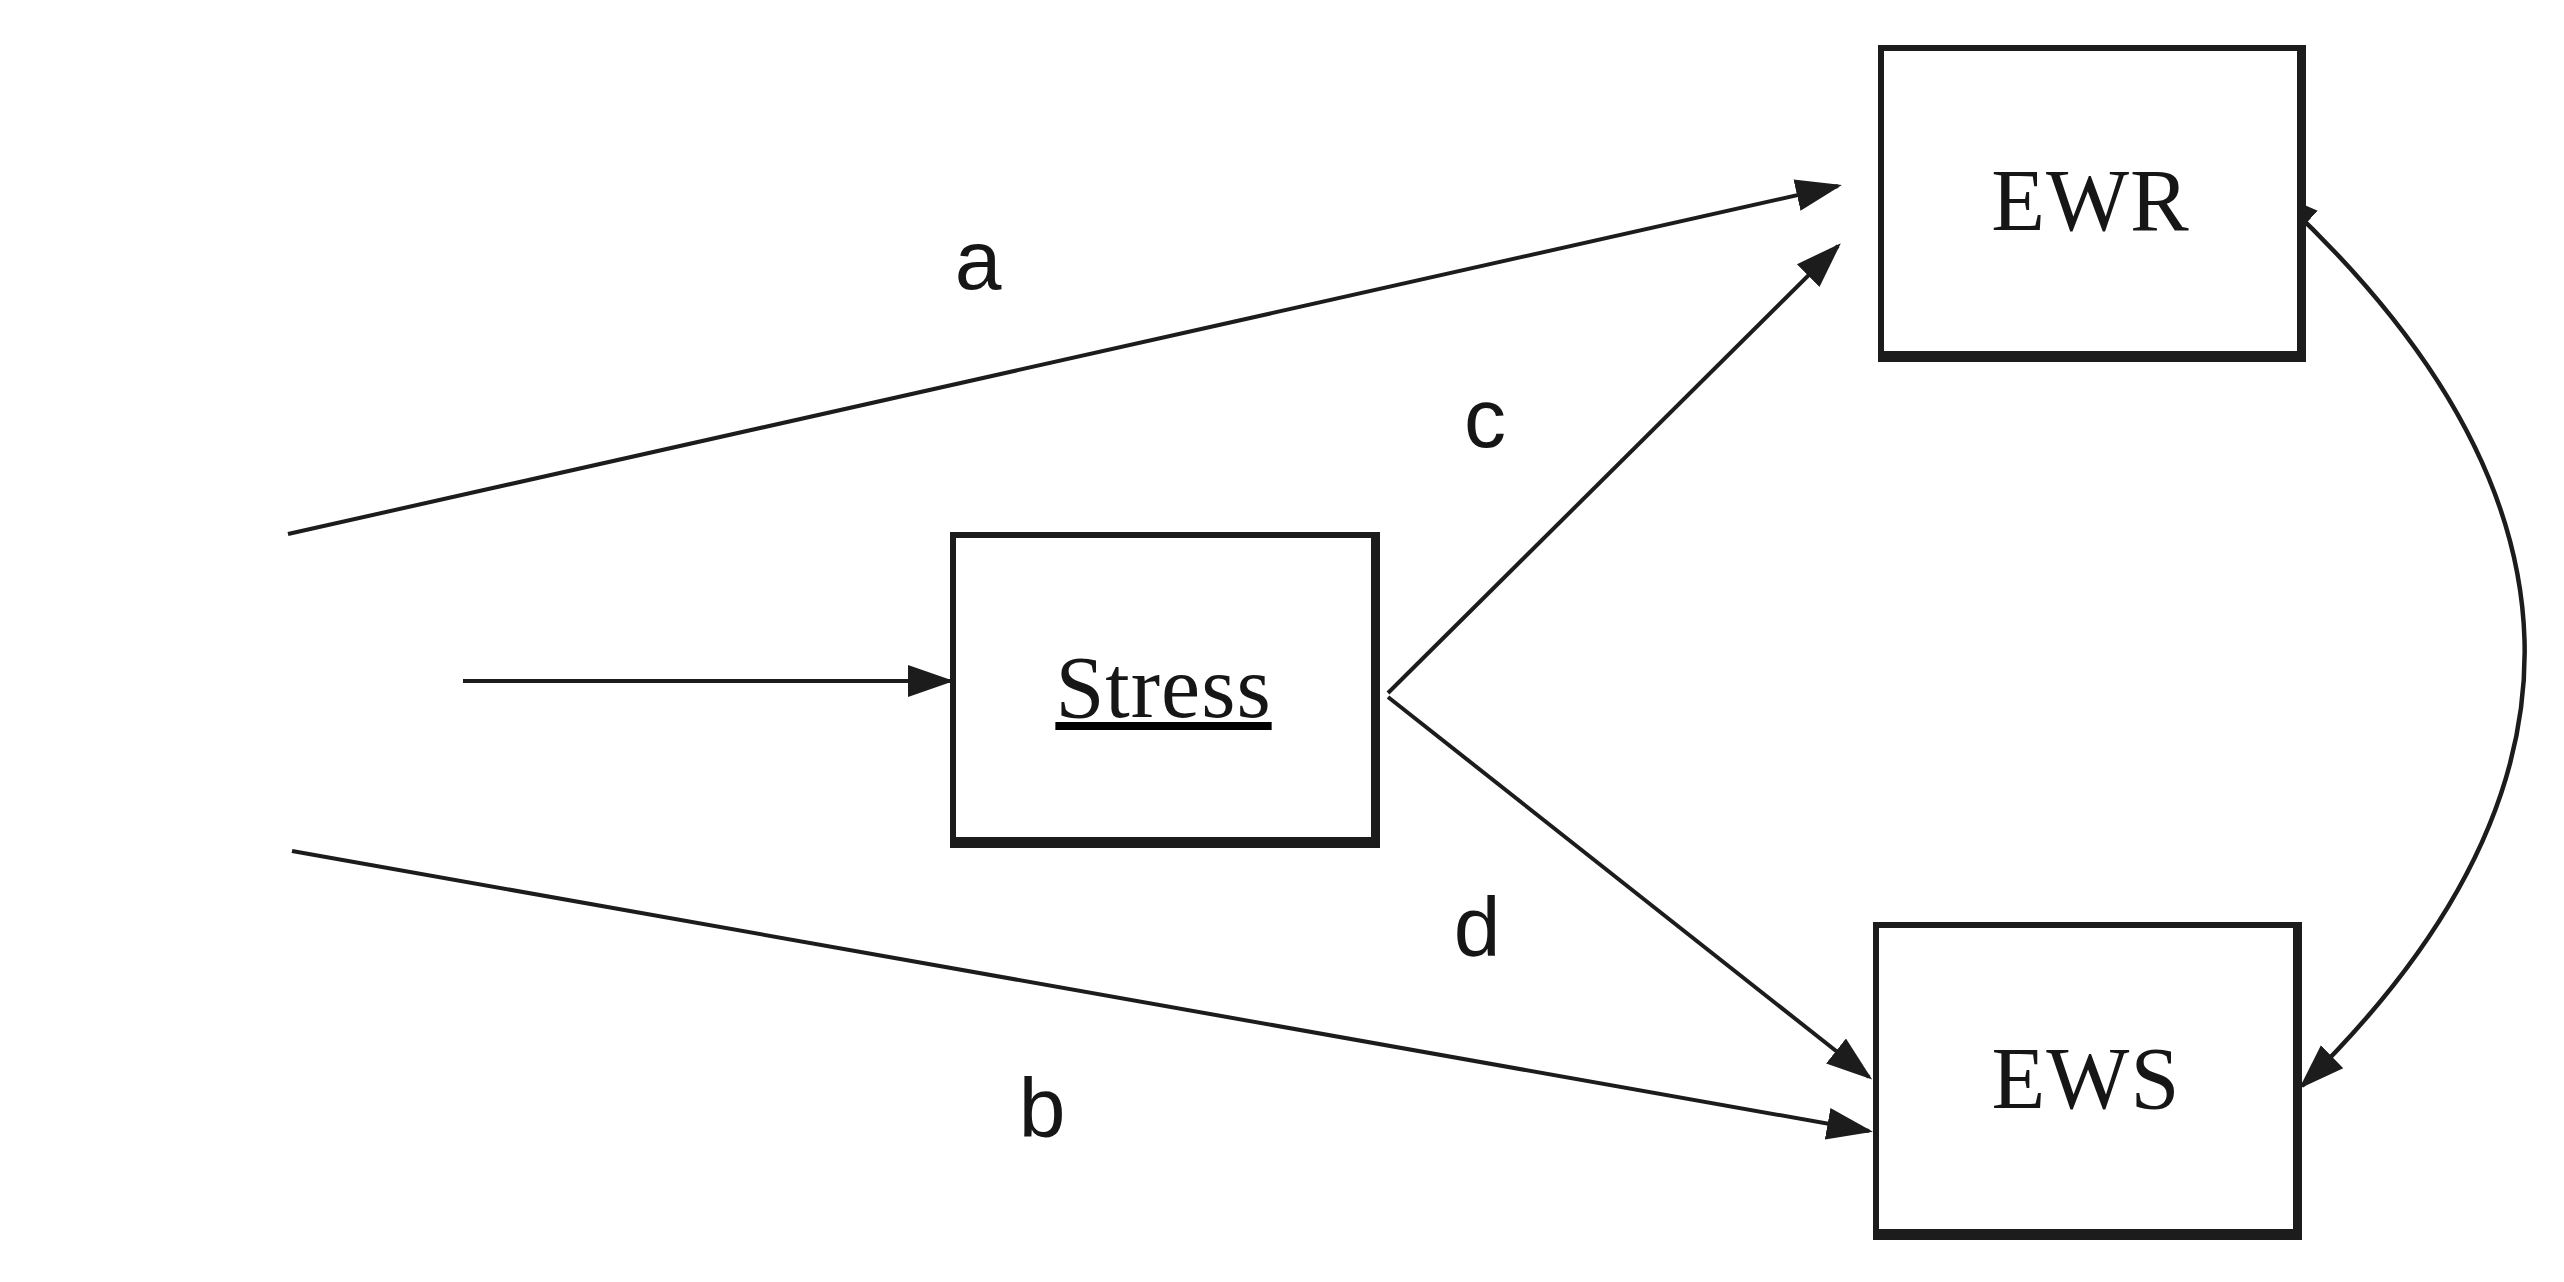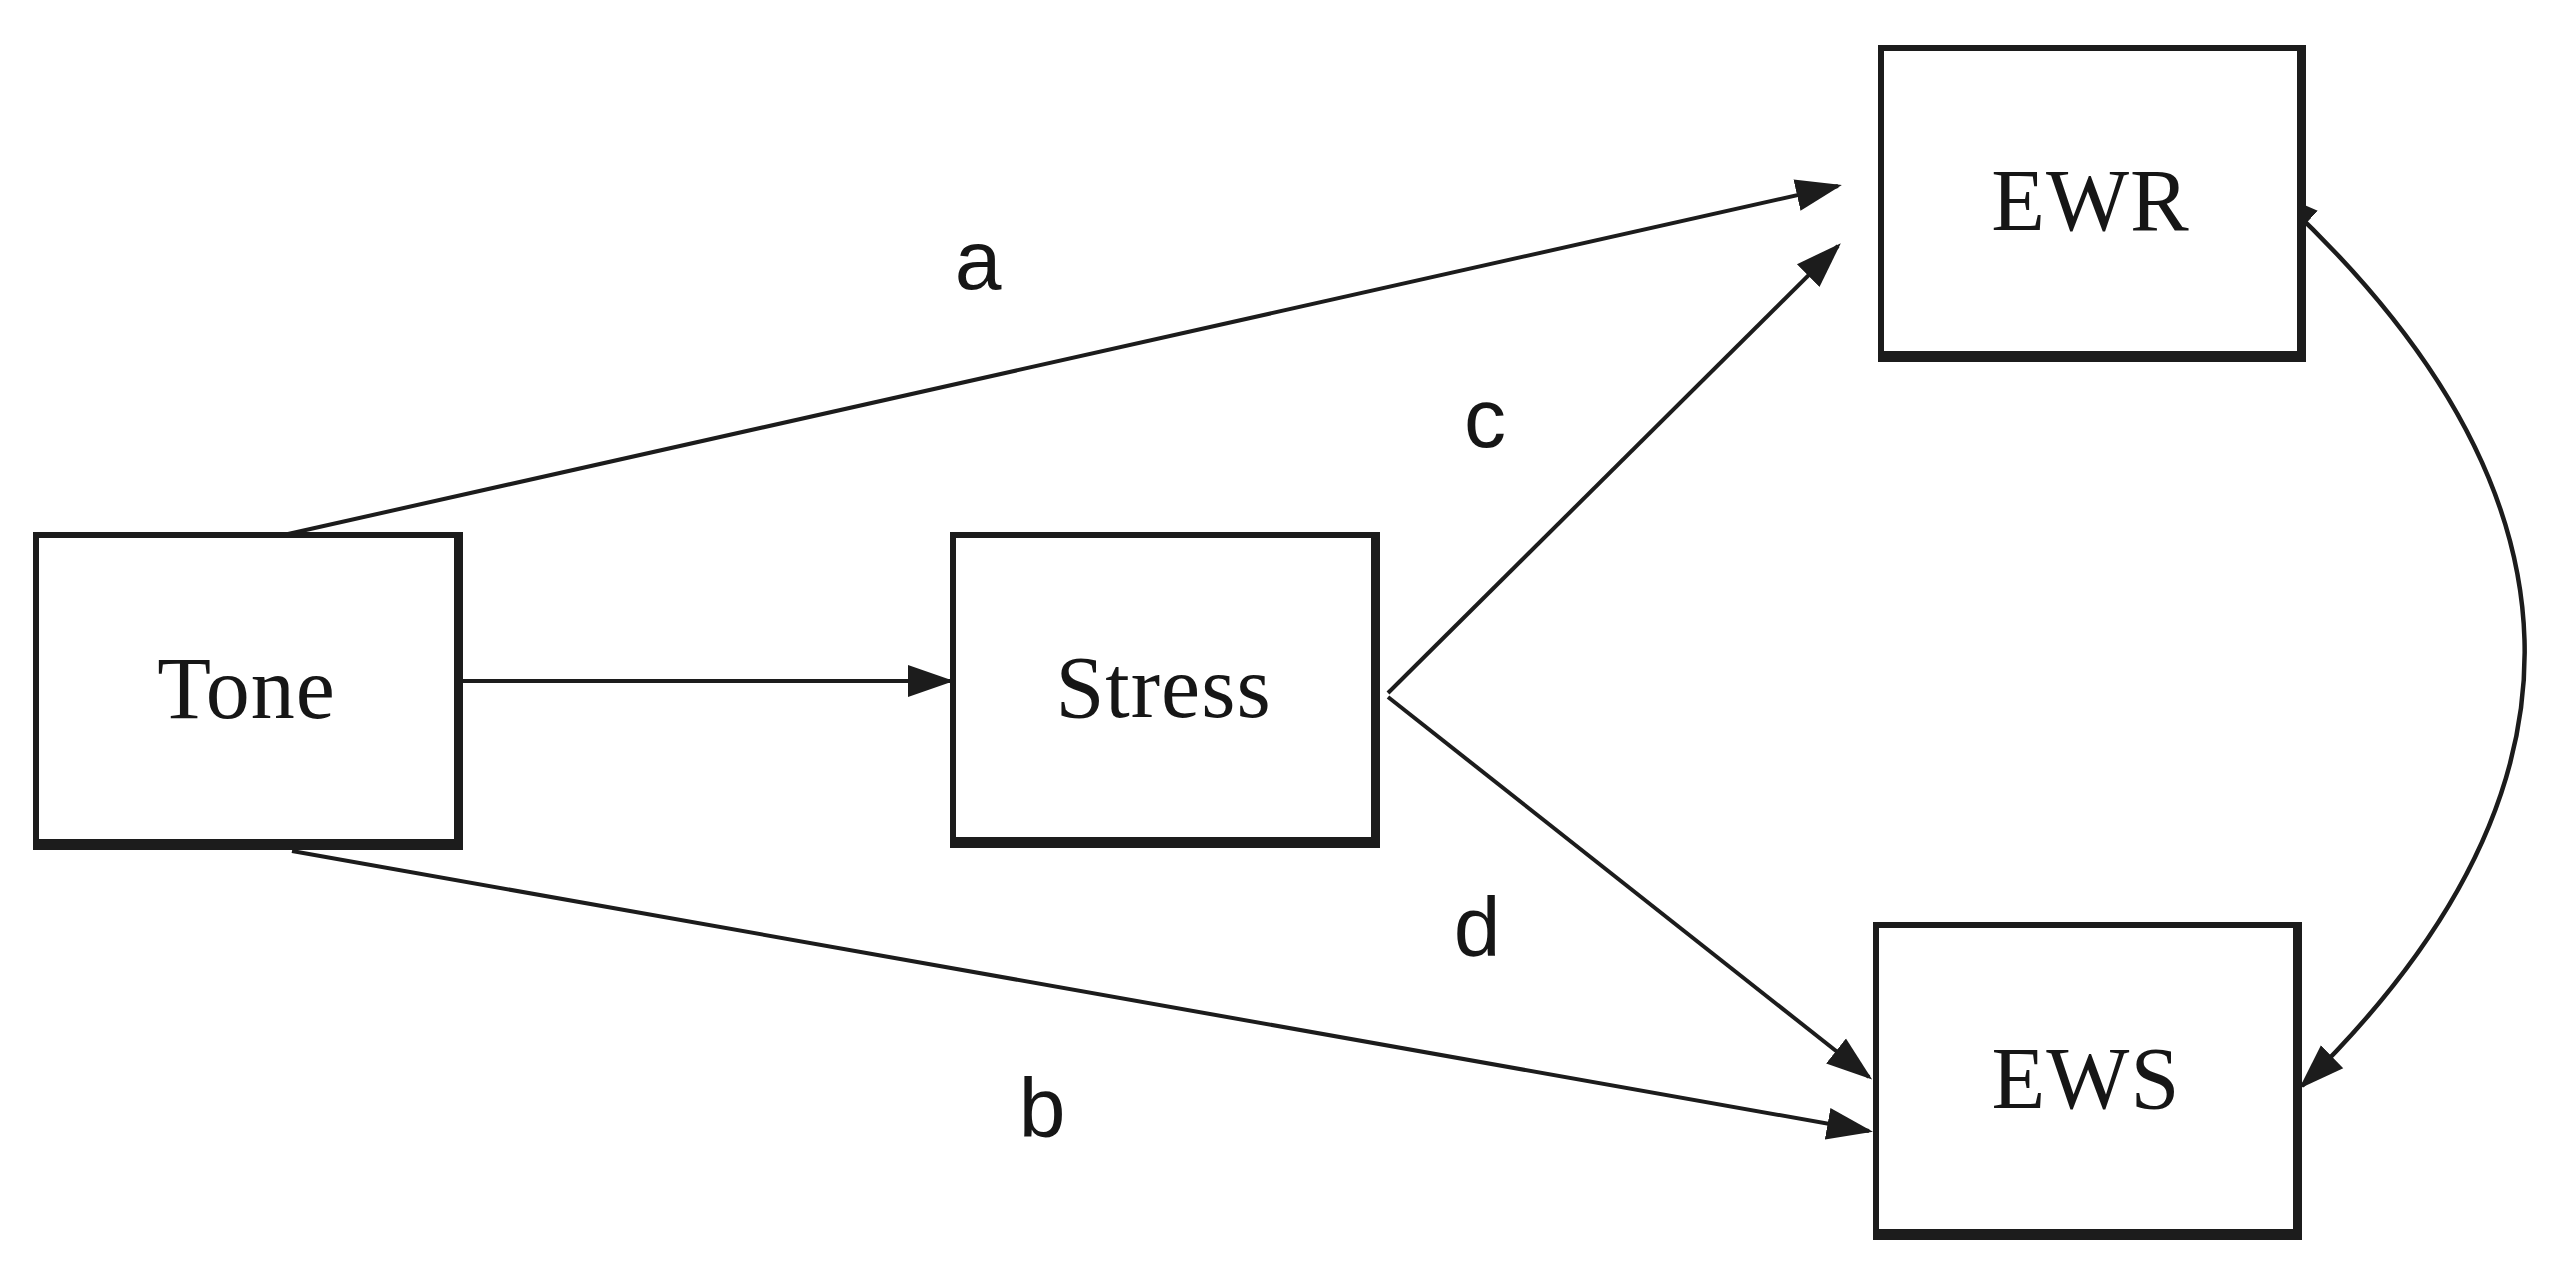--- a/index.html
+++ b/index.html
@@ -35,21 +35,21 @@
   }
   .box span{
     font-family:"Liberation Serif", serif;
     font-size:88px;
     color:var(--text-color,#161616);
     letter-spacing:1px;
     line-height:1;
     user-select:none;
   }
   .box-tone  {left:33px;   top:532px; width:430px; height:318px;}
-  .box-stress{left:950px;  top:532px; width:430px; height:316px;}
+  .box-stress{left:950px;  top:532px; width:430px; height:316px;text-decoration:underline;}
   .box-ewr   {left:1840px; top:45px;  width:428px; height:317px;margin-left:38px;}
   .box-ews   {left:1873px; top:922px; width:429px; height:318px;}
   .plabel{
     position:absolute;
     transform:translate(-50%,-50%);
     font-family:"Liberation Sans", sans-serif;
     font-size:84px;
     color:var(--text-color,#161616);
     line-height:1;
     user-select:none;
@@ -77,23 +77,20 @@
 
     <line x1="1388" y1="693" x2="1838" y2="246" stroke="currentColor" stroke-width="4" marker-end="url(#ah)"></line>
 
     <line x1="1388" y1="697" x2="1869" y2="1077" stroke="currentColor" stroke-width="4" marker-end="url(#ah)"></line>
 
     <line x1="292" y1="851" x2="1869" y2="1131" stroke="currentColor" stroke-width="4" marker-end="url(#ah)"></line>
 
     <path d="M 2276 194 Q 2760 640 2302 1086" fill="none" stroke="currentColor" stroke-width="4.5" marker-start="url(#ah)" marker-end="url(#ah)"></path>
   </svg>
 
-  <div class="box box-tone">
-    <span>Tone</span>
-  </div>
 
   <div class="box box-stress">
     <span>Stress</span>
   </div>
 
   <div class="box box-ewr">
     <span>EWR</span>
   </div>
 
   <div class="box box-ews">

